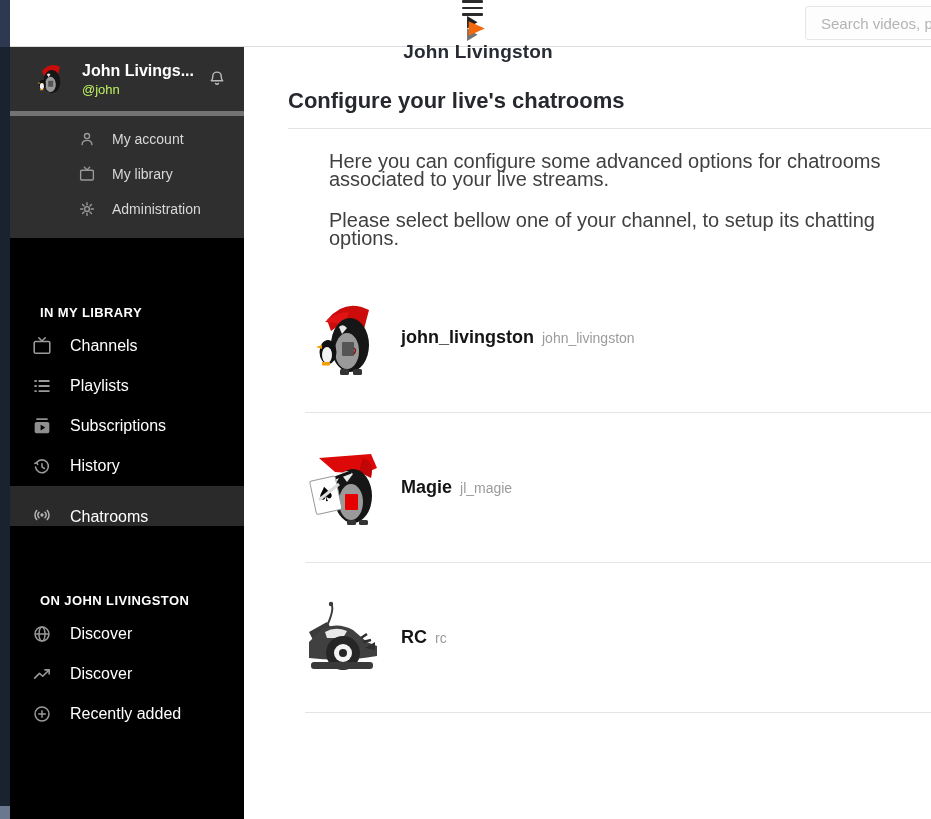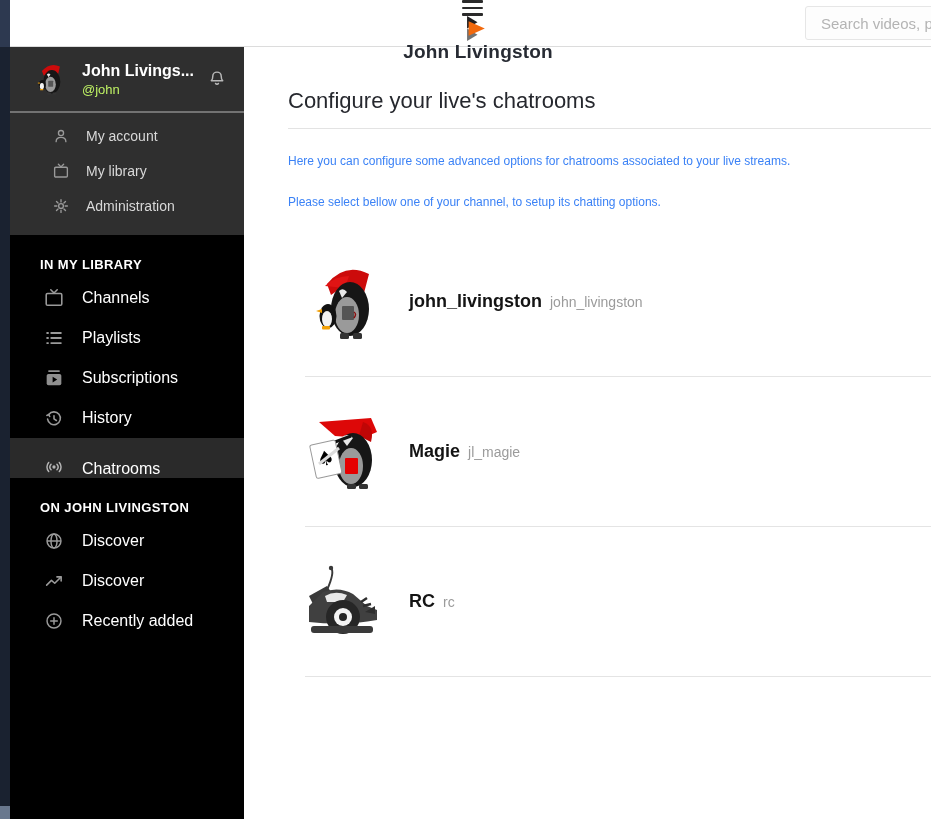--- a/index.html
+++ b/index.html
@@ -21,46 +21,46 @@
   .topbar-title { margin-left:15px; font-size:19px; font-weight:bold; color:#272b33; letter-spacing:0.2px; }
   .search-box { position:absolute; left:795px; top:6px; width:230px; height:34px;
                 border:1px solid #e6e6e6; background:#fdfdfd; border-radius:3px;
                 font-size:15px; color:#444; padding:0 12px 0 15px; outline:none;
                 font-family:"Liberation Sans", sans-serif; }
   .search-box::placeholder { color:#b4b4b4; }
 
   
   .sidebar { position:absolute; left:10px; top:47px; width:234px; height:772px; background:#000; color:#fff; }
   .menu-top { background:#2f2f2f; }
-  .user-block { display:flex; align-items:center; padding:14px 14px 14px 22px; border-bottom:2px solid #737373; }
+  .user-block { display:flex; align-items:center; padding:14px 14px 14px 22px; border-bottom:5px solid #737373; }
   .user-avatar { width:36px; height:36px; flex:0 0 36px; }
   .user-texts { margin-left:14px; flex:1; min-width:0; }
   .user-name { font-size:16px; font-weight:bold; color:#fff; white-space:nowrap; overflow:hidden; }
   .user-handle { font-size:13px; color:#bef264; margin-top:2px; }
   .bell { width:26px; flex:0 0 26px; display:flex; justify-content:center; cursor:pointer; }
-  .account-menu { padding:5px 0 12px 12px; }
+  .account-menu { padding:5px 0 12px 12px;margin-left:26px; }
   .account-item { height:35px; display:flex; align-items:center; padding-left:30px; cursor:pointer; }
   .account-item .a-icon { width:18px; display:flex; justify-content:center; }
   .account-item .a-label { margin-left:16px; font-size:14px; color:#d8d8d8; }
 
-  .section-title { padding:22px 0 6px 30px; font-size:13px; font-weight:bold; color:#fff; letter-spacing:0.4px; }
-  .nav-item { height:40px; display:flex; align-items:center; padding-left:32px; cursor:pointer; }
+  .section-title { padding:22px 0 6px 30px; font-size:13px; font-weight:bold; color:#fff; letter-spacing:0.4px;margin-top:45px; }
+  .nav-item { height:40px; display:flex; align-items:center; padding-left:20px; cursor:pointer; }
   .nav-item.active { background:#2a2a2a;align-items:flex-end; }
   .nav-item .n-icon { width:24px; display:flex; justify-content:center; }
   .nav-item .n-label { margin-left:16px; font-size:16px; color:#fff; }
 
   
   .main { position:absolute; left:244px; top:47px; width:687px; height:772px; background:#fff; padding:41px 0 0 44px; }
-  .page-title { font-size:22px; font-weight:400; color:#26282e; }
+  .page-title { font-size:22px; font-weight:700; color:#26282e; }
   .title-rule { border:none; border-top:1px solid #e3e3e3; margin:14px 0 0 0; }
-  .intro { font-size:12px; color:#3b82f6; line-height:18px; }
+  .intro { font-size:20px; color:#404040; line-height:18px;margin-left:41px; }
   .intro-1 { margin-top:23px; }
   .intro-2 { margin-top:23px; }
   .channel-list { margin:16px 0 0 17px; list-style:none; }
-  .channel-row { height:150px; display:flex; align-items:center; border-bottom:1px solid #e4e4e4; cursor:pointer;gap:8px; }
+  .channel-row { height:150px; display:flex; align-items:center; border-bottom:1px solid #e4e4e4; cursor:pointer; }
   .channel-avatar { width:80px; height:80px; flex:0 0 80px; display:flex; align-items:center; justify-content:center; }
   .channel-texts { margin-left:16px; display:flex; align-items:baseline; }
   .channel-name { font-size:18px; font-weight:bold; color:#141414; }
   .channel-handle { font-size:14px; color:#9b9b9b; margin-left:8px; }
 
   svg { display:block; }
 </style>
 </head>
 <body>
 

